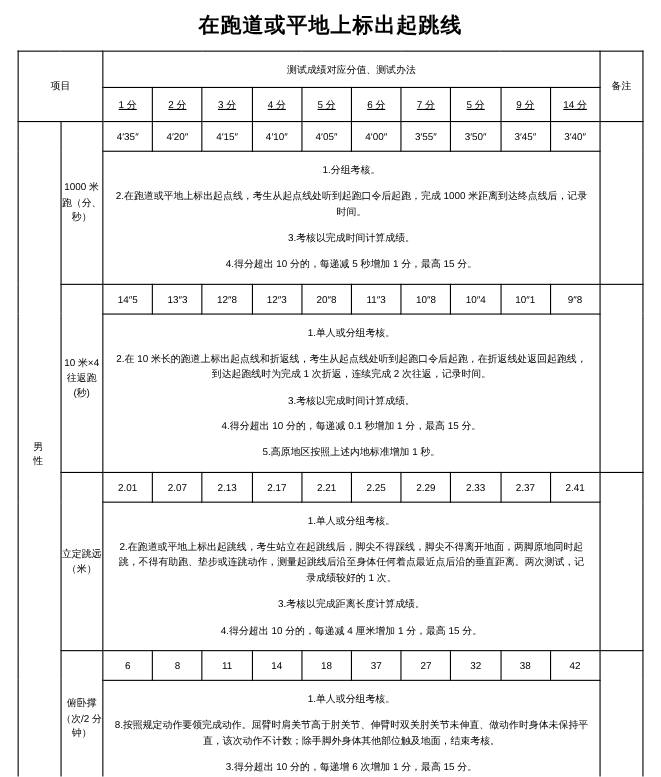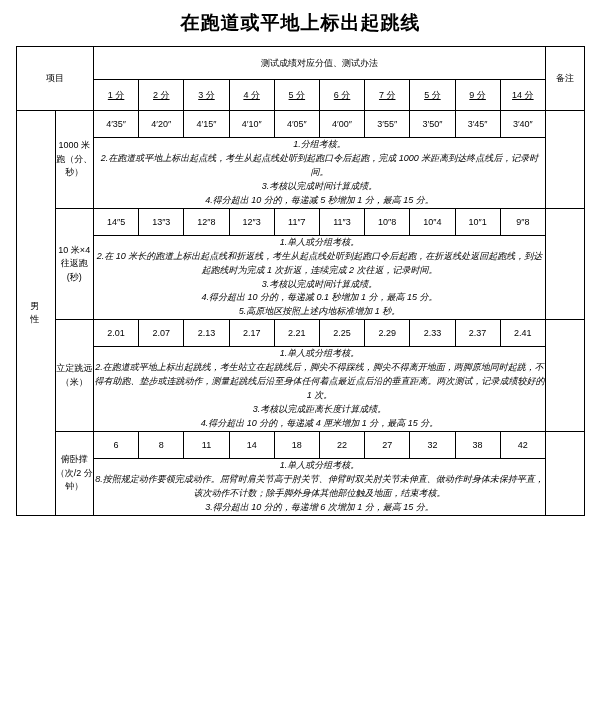--- a/index.html
+++ b/index.html
@@ -80,23 +80,22 @@
     font-size: 9.5px;
   }
   .desc-cell {
     text-align: left;
     font-size: 9.5px;
     line-height: 1.55;
     padding: 3px 4px 4px 4px;
     vertical-align: top;
   }
   .desc-cell p {
-    margin: 0;
+    margin: 10px;
     text-indent: 0;
-    font-style: italic;
   }
   .note-cell {
     width: 38px;
   }
 </style>
 </head>
 <body>
 
 <div class="page">
 
@@ -150,21 +149,21 @@
           <p>4.得分超出 10 分的，每递减 5 秒增加 1 分，最高 15 分。</p>
         </td>
       </tr>
 
       <tr>
         <td class="event-name" rowspan="2">10 米×4 往返跑(秒)</td>
         <td class="value-cell">14″5</td>
         <td class="value-cell">13″3</td>
         <td class="value-cell">12″8</td>
         <td class="value-cell">12″3</td>
-        <td class="value-cell">11″7</td>
+        <td class="value-cell">20″8</td>
         <td class="value-cell">11″3</td>
         <td class="value-cell">10″8</td>
         <td class="value-cell">10″4</td>
         <td class="value-cell">10″1</td>
         <td class="value-cell">9″8</td>
         <td class="note-cell" rowspan="2"></td>
       </tr>
       <tr>
         <td class="desc-cell" colspan="10">
           <p>1.单人或分组考核。</p>
@@ -198,21 +197,21 @@
         </td>
       </tr>
 
       <tr>
         <td class="event-name" rowspan="2">俯卧撑（次/2 分钟）</td>
         <td class="value-cell">6</td>
         <td class="value-cell">8</td>
         <td class="value-cell">11</td>
         <td class="value-cell">14</td>
         <td class="value-cell">18</td>
-        <td class="value-cell">22</td>
+        <td class="value-cell">37</td>
         <td class="value-cell">27</td>
         <td class="value-cell">32</td>
         <td class="value-cell">38</td>
         <td class="value-cell">42</td>
         <td class="note-cell" rowspan="2"></td>
       </tr>
       <tr>
         <td class="desc-cell" colspan="10">
           <p>1.单人或分组考核。</p>
           <p>8.按照规定动作要领完成动作。屈臂时肩关节高于肘关节、伸臂时双关肘关节未伸直、做动作时身体未保持平直，该次动作不计数；除手脚外身体其他部位触及地面，结束考核。</p>

